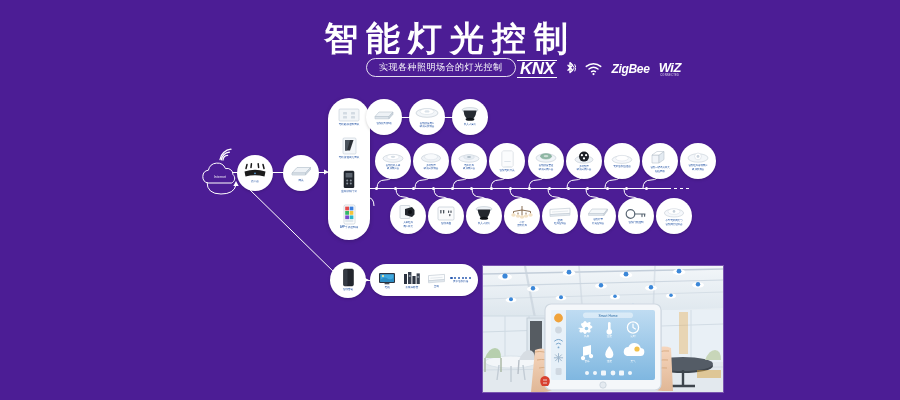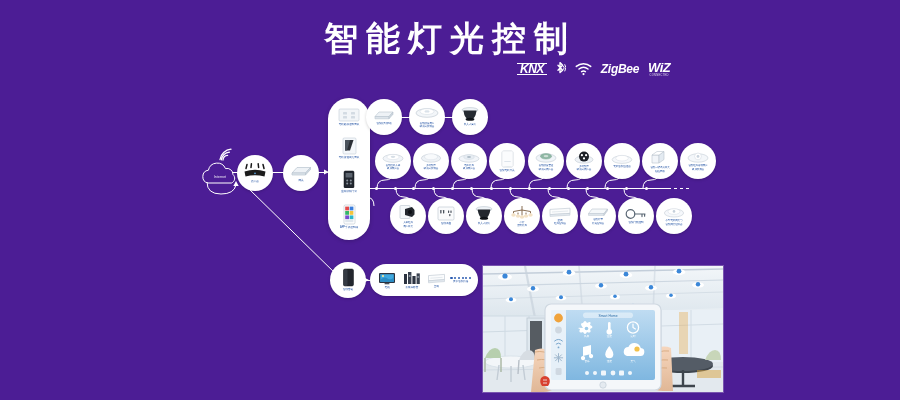--- a/index.html
+++ b/index.html
@@ -20,21 +20,21 @@
   }
   #subrow{position:absolute;left:0;top:58px;width:900px;height:26px;}
   #subtitle{
     position:absolute;left:366px;top:0px;
     border:1px solid rgba(255,255,255,.85);border-radius:11px;
     padding:2px 12px 3px;font-size:9px;letter-spacing:.5px;
     color:#fff;white-space:nowrap;line-height:12px;
   }
   .brandlogos{position:absolute;left:518px;top:0px;display:flex;align-items:center;gap:9px;height:22px;}
   .brand{display:flex;align-items:center;color:#fff;}
-  .knx{font-size:12px;font-weight:700;font-style:italic;letter-spacing:-.5px;position:relative;padding:0 2px;}
+  .knx{font-size:17px;font-weight:700;font-style:italic;letter-spacing:-.5px;position:relative;padding:0 2px;}
   .knx::before,.knx::after{content:"";position:absolute;left:-1px;right:-1px;height:1px;background:#fff;}
   .knx::before{top:1px;} .knx::after{bottom:1px;}
   .zigbee{font-size:12px;font-weight:700;font-style:italic;letter-spacing:-.3px;}
   .wiz{display:flex;flex-direction:column;align-items:center;line-height:1;}
   .wiz .w1{font-size:13px;font-weight:700;font-style:italic;letter-spacing:-.5px;}
   .wiz .w2{font-size:2.6px;letter-spacing:.3px;opacity:.85;margin-top:1px;}
 
   
   .node{position:absolute;border-radius:50%;background:#fff;box-shadow:0 1px 3px rgba(0,0,0,.18);
         display:flex;flex-direction:column;align-items:center;justify-content:center;overflow:hidden;}
@@ -85,20 +85,21 @@
   .tinydash{position:absolute;height:1px;background:repeating-linear-gradient(to right,#fff 0 3px,transparent 3px 6px);}
 </style>
 </head>
 <body>
 
 <div id="stage">
 
   <div id="header">
     <div id="title">智能灯光控制</div>
     <div id="subrow">
+      <div id="subtitle">实现各种照明场合的灯光控制</div>
 
       <div class="brandlogos">
         <span class="brand knx">KNX</span>
 
         <span class="brand">
           <svg width="11" height="16" viewBox="0 0 11 16">
             <path d="M3 4.2 L7.6 9.2 L5 11.6 L5 1.6 L7.6 4.2 L3 9.2" fill="none" stroke="#fff" stroke-width="1.4" stroke-linejoin="round" stroke-linecap="round"></path>
             <path d="M8.6 5.2 q1.3 1.6 0 3.2" fill="none" stroke="#fff" stroke-width="1" stroke-linecap="round"></path>
             <path d="M9.9 3.6 q2.2 2.8 0 6.4" fill="none" stroke="#fff" stroke-width="1" stroke-linecap="round"></path>
           </svg>

